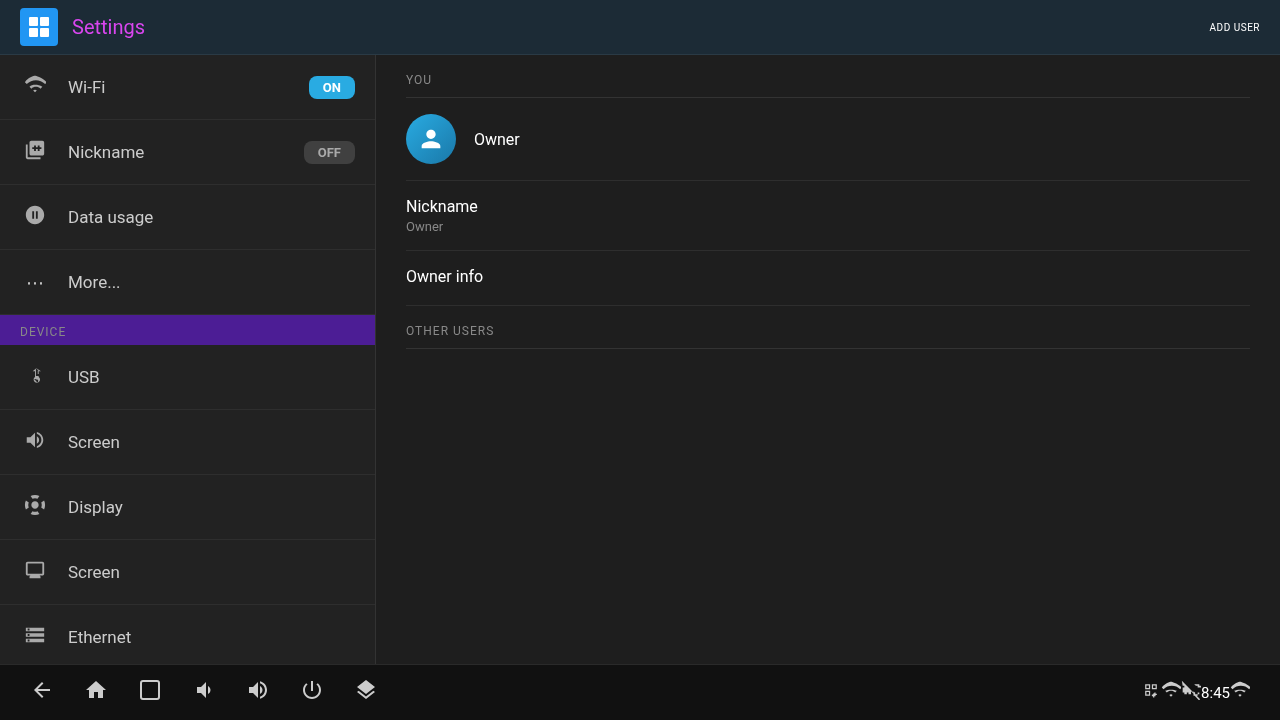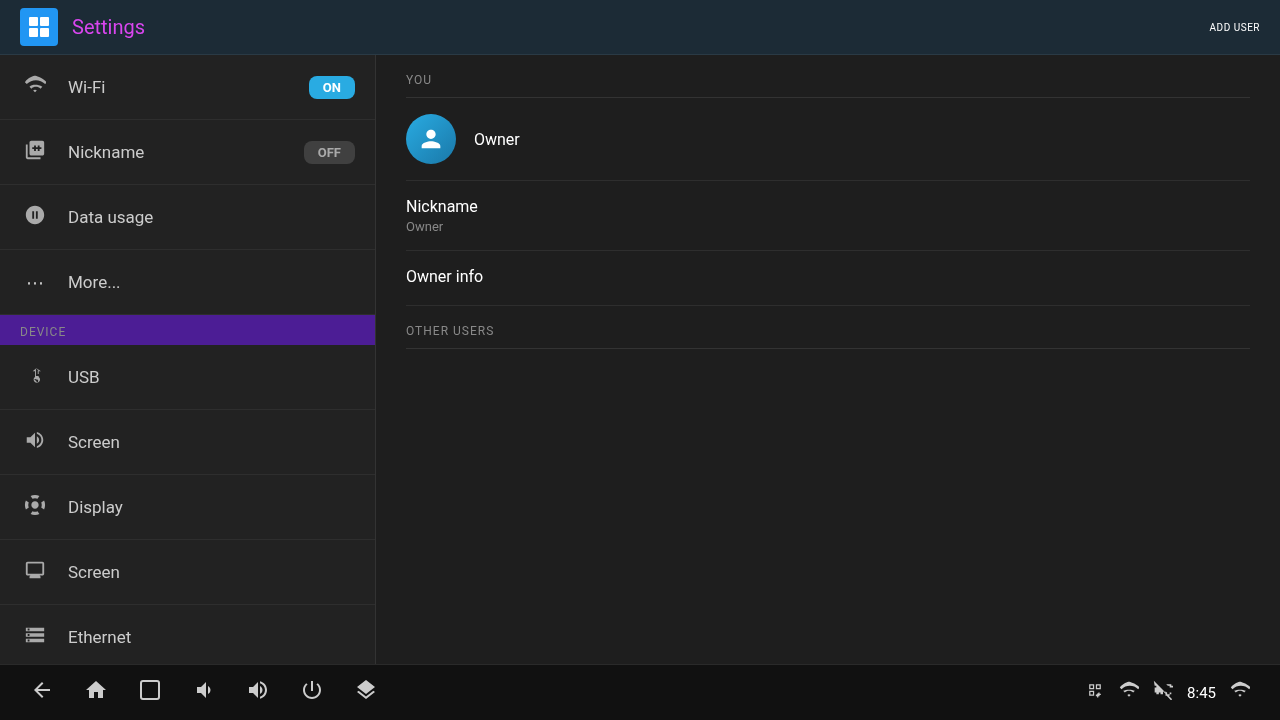--- a/index.html
+++ b/index.html
@@ -166,21 +166,20 @@
     }
     .taskbar-left {
       display: flex;
       align-items: center;
       gap: 30px;
       flex: 1;
     }
     .taskbar-right {
       display: flex;
       align-items: center;
-      gap: 14px;
     }
     .taskbar-icon {
       font-size: 22px;
       color: #cccccc;
       cursor: pointer;
     }
     .taskbar-time {
       font-size: 15px;
       color: #ffffff;
     }

